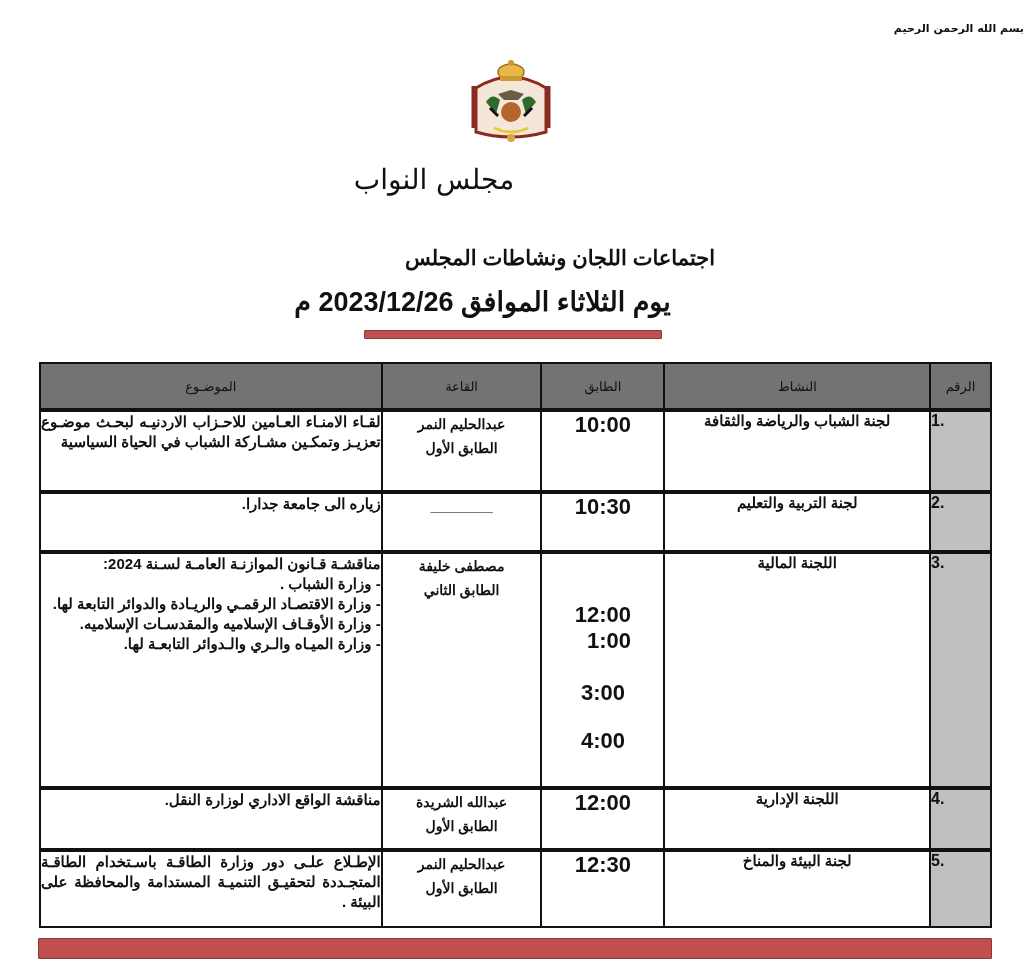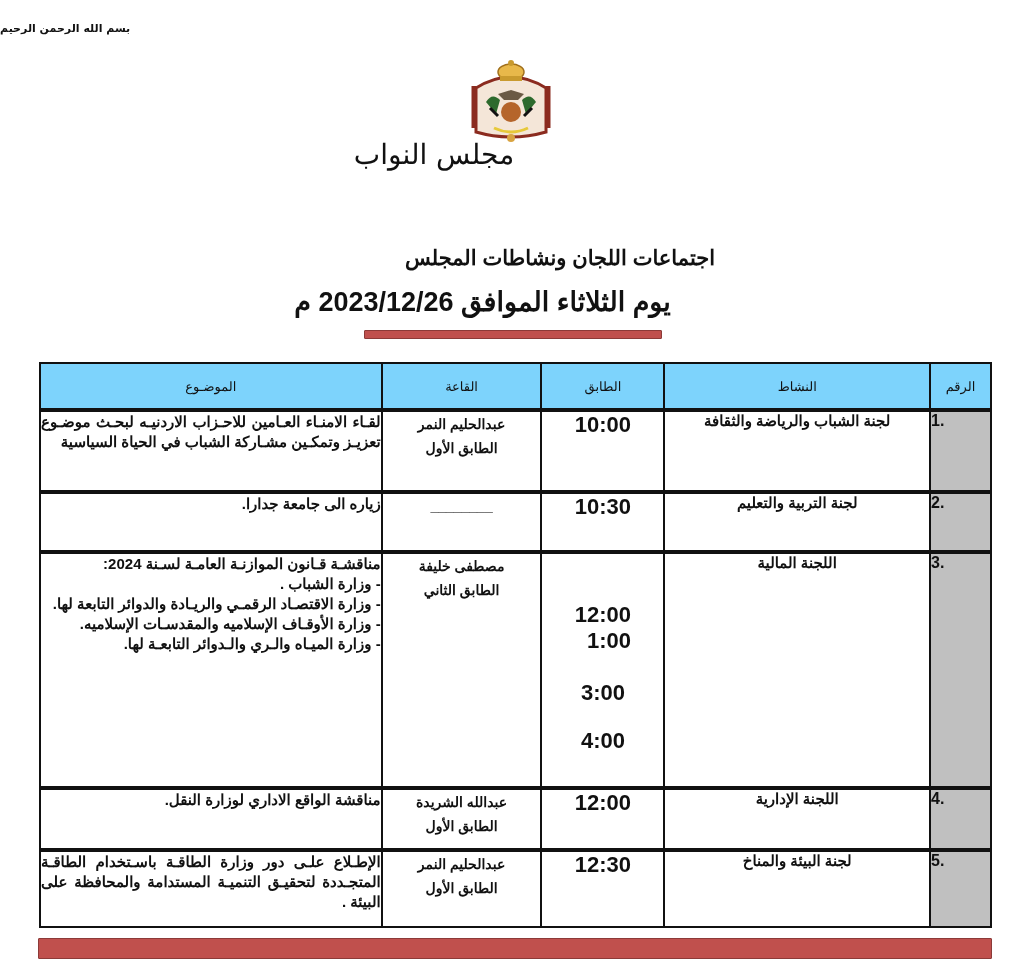--- a/index.html
+++ b/index.html
@@ -2,28 +2,28 @@
 <html><head>
 <meta charset="utf-8">
 <style>
   html, body { margin: 0; padding: 0; background: #ffffff; }
   body {
     width: 1024px; height: 974px; position: relative; overflow: hidden;
     font-family: "DejaVu Sans", "Liberation Sans", sans-serif;
     color: #111;
   }
   .basmala {
-    position: absolute; top: 22px; left: 0; width: 1024px; text-align: left;
+    position: absolute; top: 22px; left: 0; width: 1024px; text-align: right;
     font-size: 11px; font-weight: bold; direction: rtl;
   }
   .emblem {
     position: absolute; top: 58px; left: 468px; width: 86px; height: 90px;
   }
   .council-name {
-    position: absolute; top: 138px; left: 0; width: 868px; text-align: center;
+    position: absolute; top: 163px; left: 0; width: 868px; text-align: center;
     font-family: "DejaVu Serif", "Liberation Serif", serif;
     font-size: 28px; direction: rtl; letter-spacing: 1px;
   }
   .title {
     position: absolute; top: 246px; left: 0; width: 1024px; text-align: center;
     font-family: "Liberation Sans", sans-serif;
     font-size: 21px; font-weight: bold; direction: rtl; padding-left: 48px;
   }
   .date-line {
     position: absolute; top: 286px; left: 0; width: 965px; text-align: center;
@@ -37,21 +37,21 @@
   table.schedule {
     position: absolute; top: 362px; left: 39px; width: 953px;
     border-collapse: collapse; direction: rtl;
     font-family: "Liberation Sans", sans-serif; font-weight: bold;
   }
   table.schedule td, table.schedule th {
     border: 2px solid #111; vertical-align: top; padding: 0;
   }
   table.schedule tr.row td { border-top: 4px solid #111; }
   table.schedule th {
-    background: #7dd3fc; font-weight: normal; font-size: 13px; height: 44px;
+    background: #737373; font-weight: normal; font-size: 13px; height: 44px;
     vertical-align: middle; text-align: center;
   }
   th.col-num { font-size: 19px; font-weight: bold; }
   td.num-cell {
     background: #c0c0c0; width: 59px; text-align: right; padding: 8px 4px 0 0;
     font-size: 16px; direction: ltr; text-align: left; padding-left: 4px;
   }
   td.activity-cell { width: 264px; text-align: center; padding-top: 6px; font-size: 15px; }
   td.time-cell { width: 121px; text-align: center; padding-top: 6px; font-size: 22px; }
   td.hall-cell { width: 158px; text-align: center; padding-top: 4px; font-size: 14px; line-height: 24px; }

